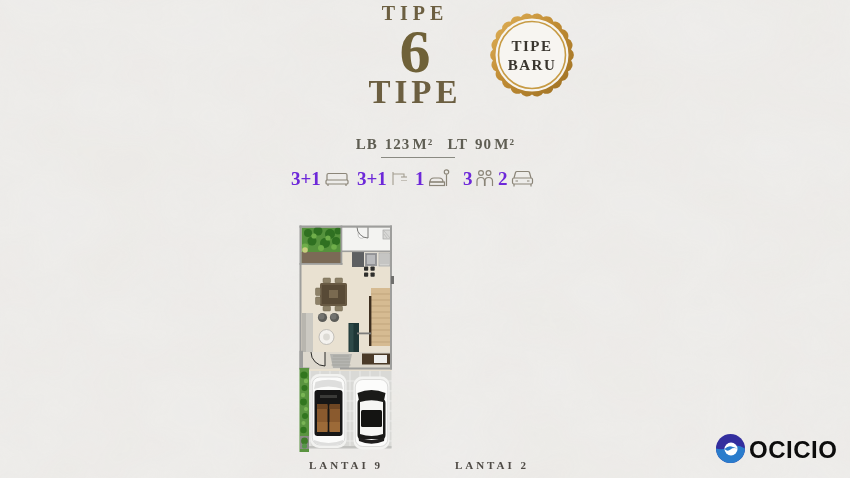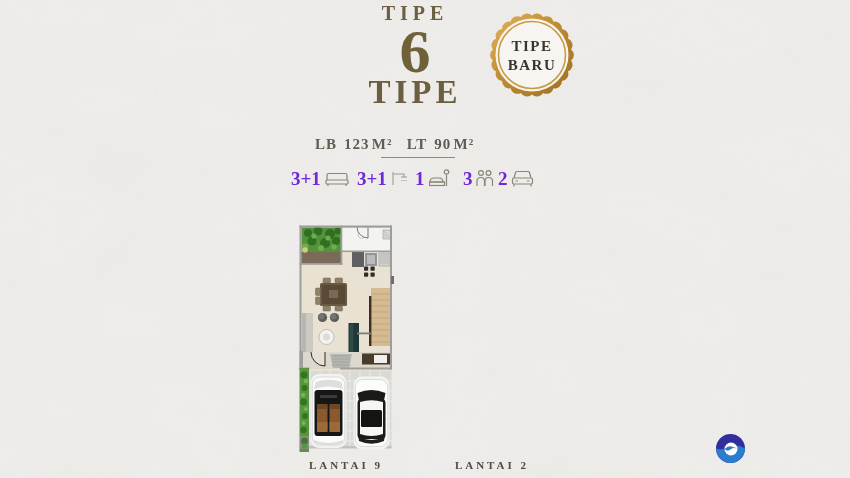--- a/index.html
+++ b/index.html
@@ -34,21 +34,21 @@
 </defs>
 <g transform="translate(0,1)">
 <path d="M43.0,3.5 A7.0,7.0 0 0 1 54.1,5.1 A7.0,7.0 0 0 1 64.4,9.8 A7.0,7.0 0 0 1 72.9,17.1 A7.0,7.0 0 0 1 78.9,26.6 A7.0,7.0 0 0 1 82.1,37.4 A7.0,7.0 0 0 1 82.1,48.6 A7.0,7.0 0 0 1 78.9,59.4 A7.0,7.0 0 0 1 72.9,68.9 A7.0,7.0 0 0 1 64.4,76.2 A7.0,7.0 0 0 1 54.1,80.9 A7.0,7.0 0 0 1 43.0,82.5 A7.0,7.0 0 0 1 31.9,80.9 A7.0,7.0 0 0 1 21.6,76.2 A7.0,7.0 0 0 1 13.1,68.9 A7.0,7.0 0 0 1 7.1,59.4 A7.0,7.0 0 0 1 3.9,48.6 A7.0,7.0 0 0 1 3.9,37.4 A7.0,7.0 0 0 1 7.1,26.6 A7.0,7.0 0 0 1 13.1,17.1 A7.0,7.0 0 0 1 21.6,9.8 A7.0,7.0 0 0 1 31.9,5.1 A7.0,7.0 0 0 1 43.0,3.5 Z" fill="url(#gold)"></path>
 <circle cx="43" cy="43" r="36.5" fill="#f7f5f1"></circle>
 <circle cx="43" cy="43" r="33.5" fill="none" stroke="#c79b44" stroke-width="1.6"></circle>
 <text x="43" y="39" text-anchor="middle" font-family="Liberation Serif,serif" font-weight="bold" font-size="15" letter-spacing="1.5" fill="#3a362f">TIPE</text>
 <text x="43" y="58" text-anchor="middle" font-family="Liberation Serif,serif" font-weight="bold" font-size="15" letter-spacing="1.5" fill="#3a362f">BARU</text>
 </g>
 </svg>
 
-<div class="abs" style="left:315px;top:136px;width:200px;text-align:left;font-size:15px;font-weight:bold;letter-spacing:1px;color:#5e5d52;">LB  123 M² &nbsp; LT  90 M²</div>
+<div class="abs" style="left:315px;top:136px;width:200px;text-align:right;font-size:15px;font-weight:bold;letter-spacing:1px;color:#5e5d52;">LB  123 M² &nbsp; LT  90 M²</div>
 
 <div class="abs" style="left:381px;top:157px;width:74px;height:1px;background:#8a8a82;"></div>
 
 <div class="abs" style="left:285px;top:166px;width:250px;height:26px;font-weight:bold;color:#6d28d9;font-size:19px;">
 
 <span class="abs" style="left:6px;top:2px;">3+1</span>
 
 <svg class="abs" style="left:40px;top:6px" width="24" height="15" viewBox="0 0 24 15" fill="none" stroke="#8b8578" stroke-width="1.2">
 <path d="M2 8 L2 3 Q2 1.5 3.5 1.5 L20.5 1.5 Q22 1.5 22 3 L22 8"></path>
 <rect x="1" y="8" width="22" height="4" rx="1"></rect>
@@ -260,13 +260,14 @@
 
 <div class="abs" style="left:442px;top:459px;width:100px;text-align:center;font-size:11px;font-weight:bold;letter-spacing:3px;color:#4e4a45;">LANTAI 2</div>
 
 <div class="abs" style="left:716px;top:434px;width:130px;height:30px;">
 <svg class="abs" style="left:0;top:0" width="29" height="29" viewBox="0 0 29 29">
 <circle cx="14.5" cy="14.5" r="14.5" fill="#332e9e"></circle>
 <path d="M0 14.5 A14.5 14.5 0 0 0 29 14.5 Q21 9.5 14 13 Q7 16.5 0 14.5 Z" fill="#2a7ccc"></path>
 <circle cx="15" cy="15" r="6.5" fill="#ffffff"></circle>
 <path d="M8.5 15 Q12 11.5 15.5 12.5 L21.5 14.5 Q17 13.2 14.5 15.5 Q11.5 18 8.5 15 Z" fill="#2a7ccc"></path>
 </svg>
+<span class="abs" style="left:33px;top:2px;font-family:'Liberation Sans',sans-serif;font-weight:bold;font-size:24px;letter-spacing:0.5px;color:#0c0c0c;">OCICIO</span>
 </div>
 
 </body></html>

